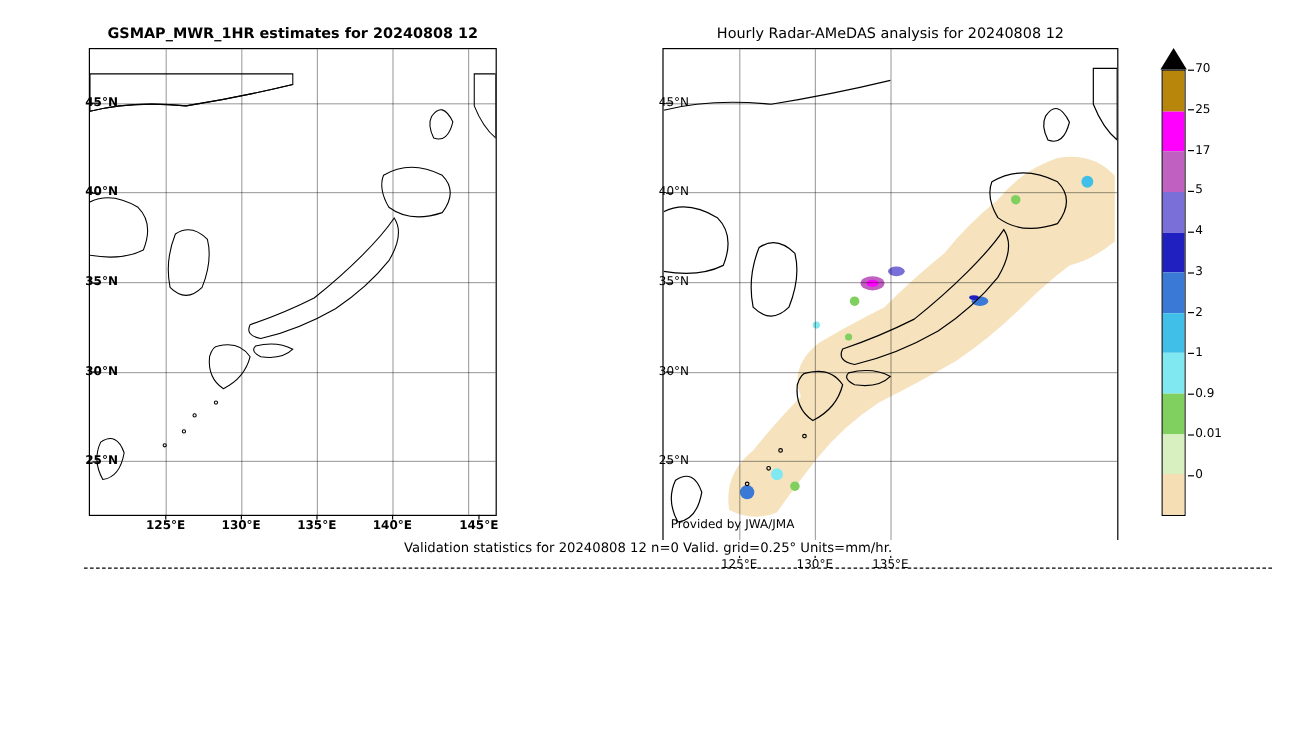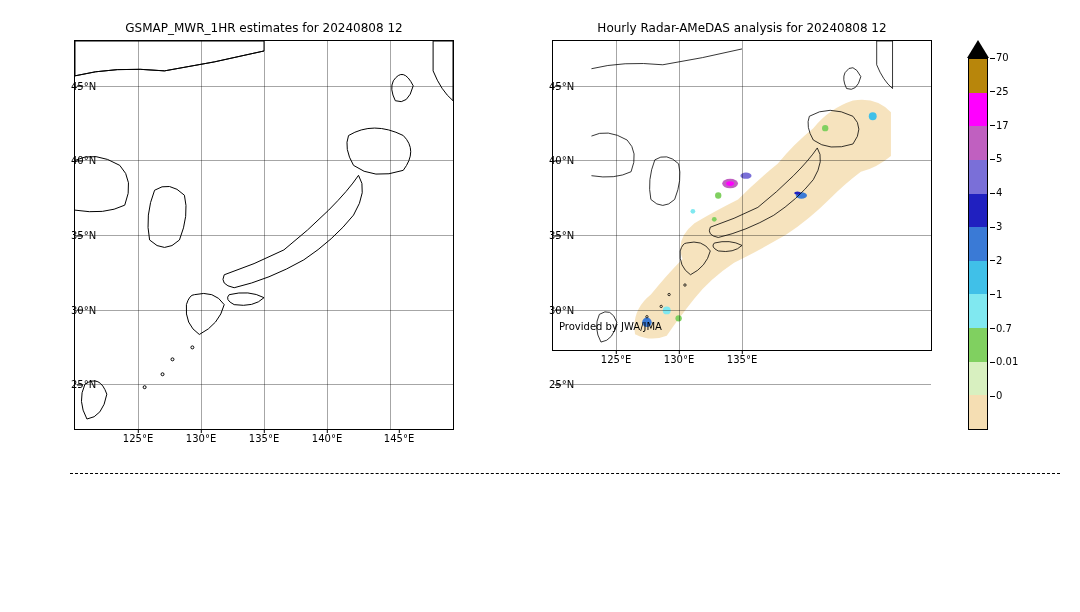--- a/index.html
+++ b/index.html
@@ -17,22 +17,22 @@
       top: 10px;
       left: 0;
       width: 1080px;
       height: 612px;
     }
     .panel {
       position: absolute;
       border: 1px solid #000;
       background: #fff;
     }
-    .panel-left { left: 74px; top: 30px; width: 380px; height: 390px; }
-    .panel-right { left: 552px; top: 30px; width: 380px; height: 311px; }
+    .panel-left { left: 74px; top: 30px; width: 340px; height: 390px; font-weight: bold; }
+    .panel-right { left: 552px; top: 30px; width: 380px; height: 422px; }
     .panel-title {
       position: absolute;
       top: -20px;
       left: 0; right: 0;
       text-align: center;
       font-size: 12px;
     }
     .axis-tick {
       position: absolute;
       font-size: 10px;
@@ -256,25 +256,28 @@
       <div class="cb-seg" style="height: 33.6364px; background: rgb(32, 32, 192);"></div>
       <div class="cb-seg" style="height: 33.6364px; background: rgb(58, 122, 214);"></div>
       <div class="cb-seg" style="height: 33.6364px; background: rgb(64, 192, 232);"></div>
       <div class="cb-seg" style="height: 33.6364px; background: rgb(128, 232, 240);"></div>
       <div class="cb-seg" style="height: 33.6364px; background: rgb(128, 208, 96);"></div>
       <div class="cb-seg" style="height: 33.6364px; background: rgb(216, 240, 192);"></div>
       <div class="cb-seg" style="height: 33.6364px; background: rgb(245, 222, 179);"></div>
     </div>
 
   <div class="footer-line"></div>
+  <div class="footer-text">
+    <span>Validation statistics for 20240808 12  n=0 Valid. grid=0.25° Units=mm/hr.</span>
+  </div>
 
 <div class="cb-tick" style="left: 996px; top: 42px;">70</div>
     <div class="cb-tick" style="left: 996px; top: 75.8182px;">25</div>
     <div class="cb-tick" style="left: 996px; top: 109.636px;">17</div>
     <div class="cb-tick" style="left: 996px; top: 143.455px;">5</div>
     <div class="cb-tick" style="left: 996px; top: 177.273px;">4</div>
     <div class="cb-tick" style="left: 996px; top: 211.091px;">3</div>
     <div class="cb-tick" style="left: 996px; top: 244.909px;">2</div>
     <div class="cb-tick" style="left: 996px; top: 278.727px;">1</div>
-    <div class="cb-tick" style="left: 996px; top: 312.545px;">0.7</div>
+    <div class="cb-tick" style="left: 996px; top: 312.545px;">0.9</div>
     <div class="cb-tick" style="left: 996px; top: 346.364px;">0.01</div>
     <div class="cb-tick" style="left: 996px; top: 380.182px;">0</div>
   </div>
 
 </body></html>

